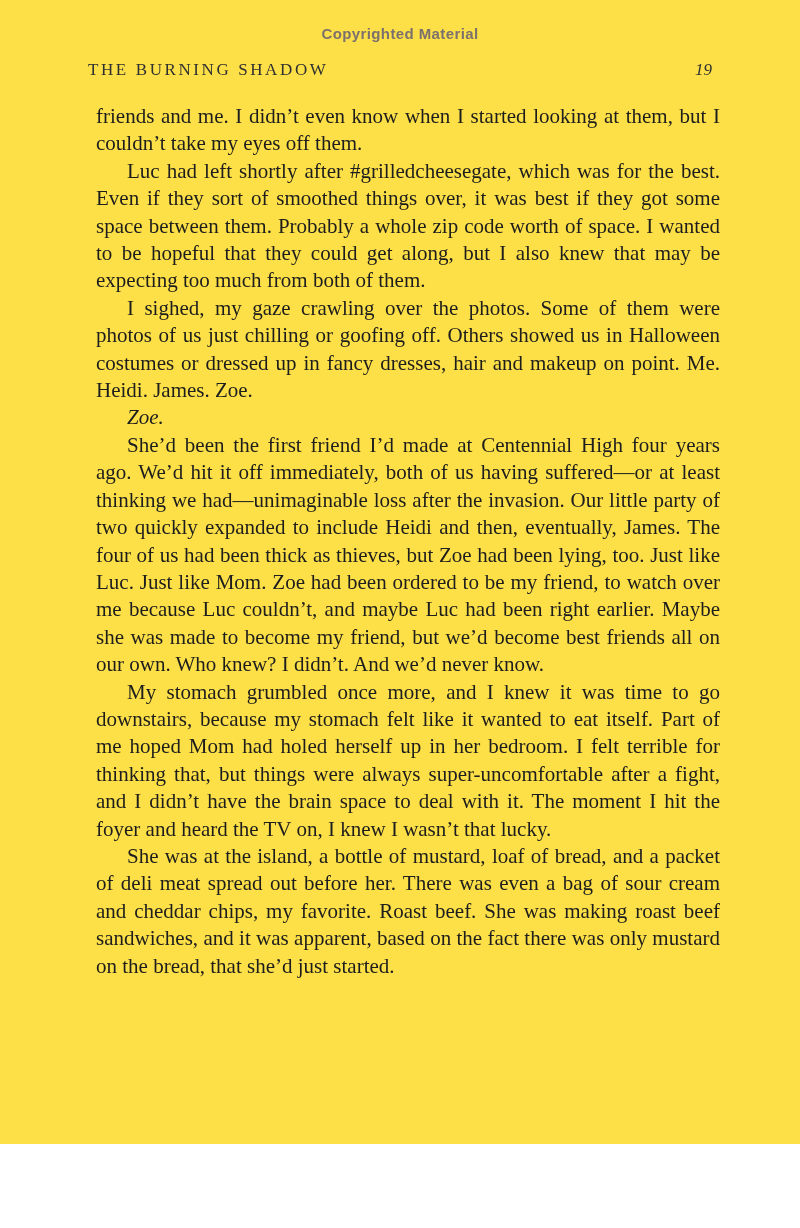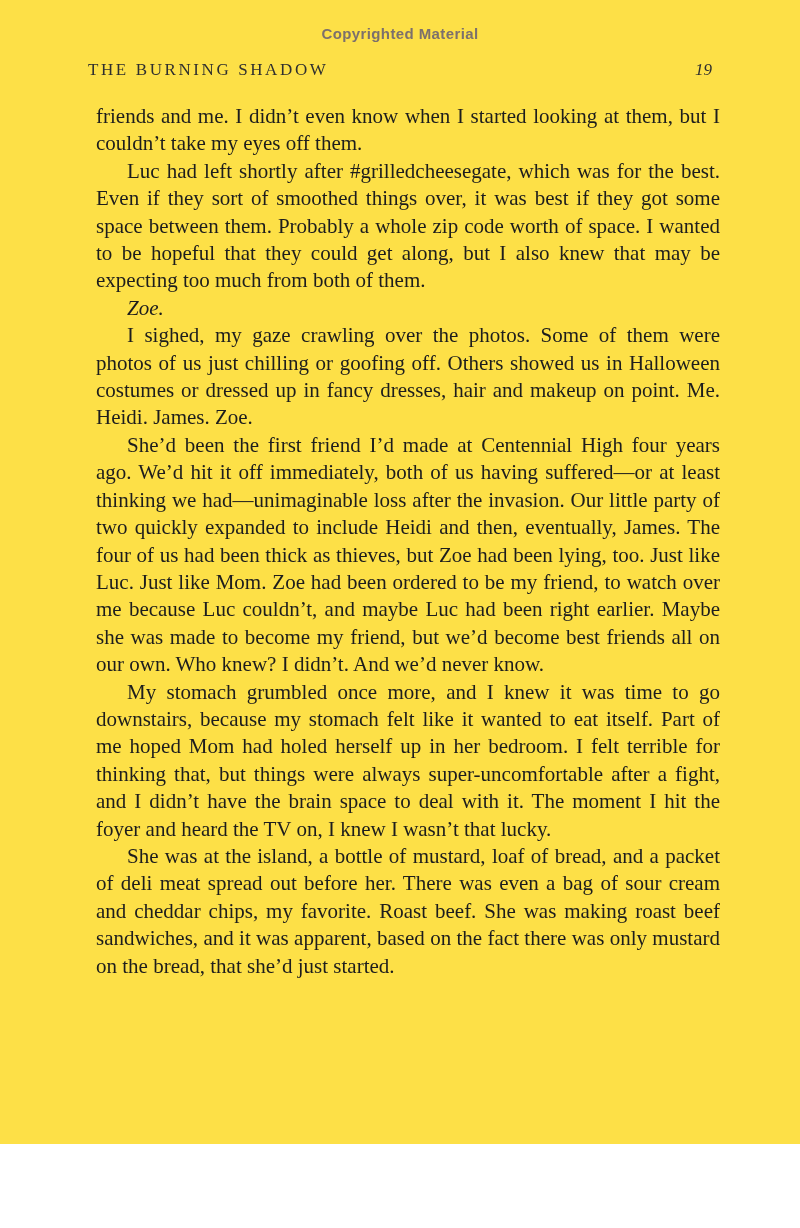--- a/index.html
+++ b/index.html
@@ -71,22 +71,22 @@
   <div class="copyright top">Copyrighted Material</div>
 
   <div class="running-header">
     <span>THE BURNING SHADOW</span>
     <span class="page-number">19</span>
   </div>
 
   <div class="body-text">
       <p class="para"><span>friends and me. I didn’t even know when I started looking at them, but I couldn’t take my eyes off them.</span></p>
       <p class="para indent"><span>Luc had left shortly after #grilledcheesegate, which was for the best. Even if they sort of smoothed things over, it was best if they got some space between them. Probably a whole zip code worth of space. I wanted to be hopeful that they could get along, but I also knew that may be expecting too much from both of them.</span></p>
+      <p class="para indent"><span>I sighed, my gaze crawling over the photos. Some of them were photos of us just chilling or goofing off. Others showed us in Halloween costumes or dressed up in fancy dresses, hair and makeup on point. Me. Heidi. James. Zoe.</span></p>
       <p class="para indent"><em>Zoe.</em></p>
-      <p class="para indent"><span>I sighed, my gaze crawling over the photos. Some of them were photos of us just chilling or goofing off. Others showed us in Halloween costumes or dressed up in fancy dresses, hair and makeup on point. Me. Heidi. James. Zoe.</span></p>
       <p class="para indent"><span>She’d been the first friend I’d made at Centennial High four years ago. We’d hit it off immediately, both of us having suffered—or at least thinking we had—unimaginable loss after the invasion. Our little party of two quickly expanded to include Heidi and then, eventually, James. The four of us had been thick as thieves, but Zoe had been lying, too. Just like Luc. Just like Mom. Zoe had been ordered to be my friend, to watch over me because Luc couldn’t, and maybe Luc had been right earlier. Maybe she was made to become my friend, but we’d become best friends all on our own. Who knew? I didn’t. And we’d never know.</span></p>
       <p class="para indent"><span>My stomach grumbled once more, and I knew it was time to go downstairs, because my stomach felt like it wanted to eat itself. Part of me hoped Mom had holed herself up in her bedroom. I felt terrible for thinking that, but things were always super-uncomfortable after a fight, and I didn’t have the brain space to deal with it. The moment I hit the foyer and heard the TV on, I knew I wasn’t that lucky.</span></p>
       <p class="para indent"><span>She was at the island, a bottle of mustard, loaf of bread, and a packet of deli meat spread out before her. There was even a bag of sour cream and cheddar chips, my favorite. Roast beef. She was making roast beef sandwiches, and it was apparent, based on the fact there was only mustard on the bread, that she’d just started.</span></p>
     </div>
 
   <div class="copyright bottom">Copyrighted Material</div>
 
 </div>
 
 </body></html>

